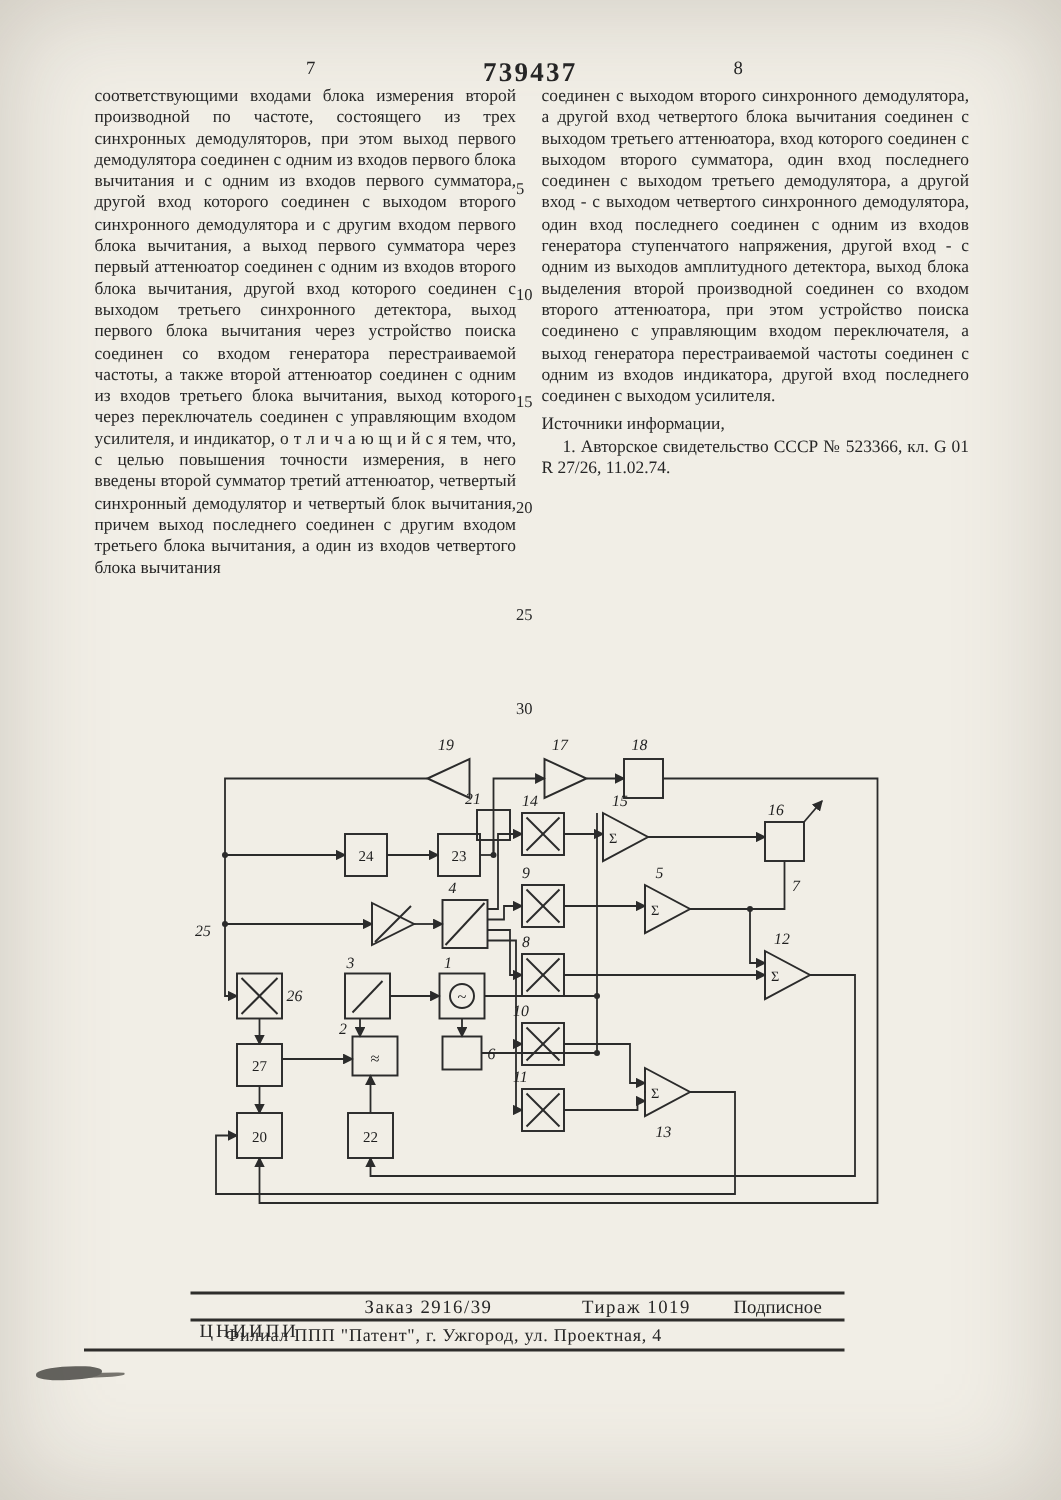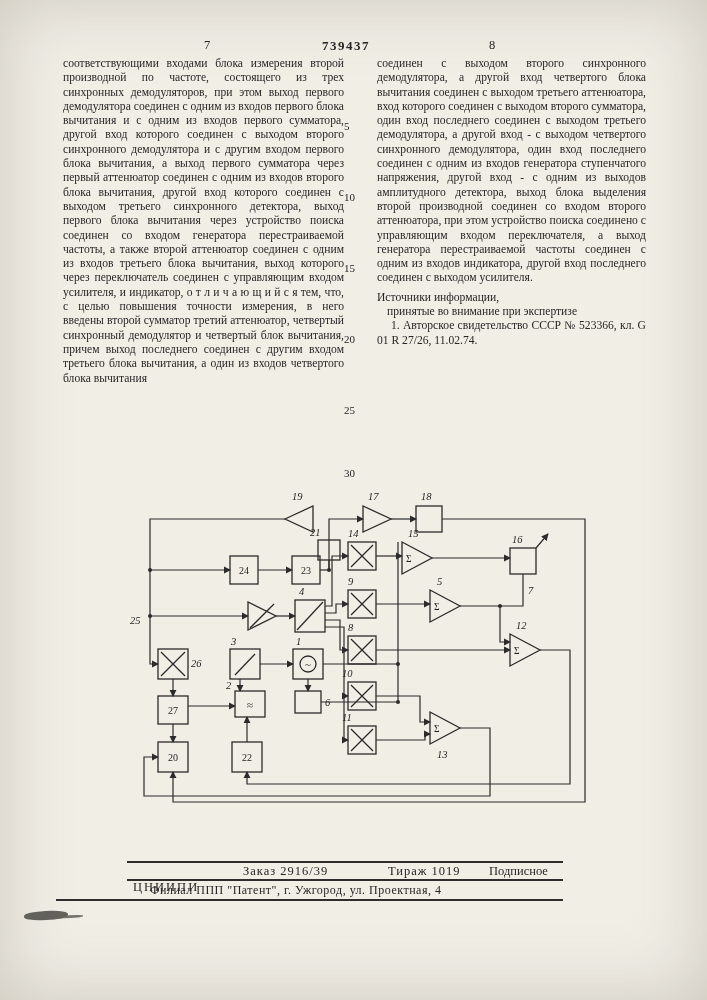--- a/index.html
+++ b/index.html
@@ -6,29 +6,29 @@
   html,body { width:707px; height:1000px; }
   body {
     position:relative;
     width:707px; height:1000px;
     background:#f1eee6;
     box-shadow: inset 0 0 70px rgba(110,100,85,.28);
     font-family:"Liberation Serif", serif;
     color:#262626;
     overflow:hidden;
   }
-  .hdr { position:absolute; top:38px; font-size:13px; }
+  .hdr { position:absolute; top:38px; font-size:18px; }
   .hdr.num { font-size:12.5px; }
   .patno { letter-spacing:1.5px; font-weight:bold; }
   .col {
     position:absolute; top:57px; width:281px;
     font-size:11.6px; line-height:14.3px;
     text-align:justify;
   }
-  .col p { text-align:justify;margin-left:16px; }
+  .col p { text-align:justify; }
   .col-left { left:63px; }
   .col-right { left:361px; width:285px; }
   .margin-num { position:absolute; left:344px; font-size:11px; }
   .src-head { text-align:center; margin-top:5px; }
   .src-sub { text-align:left; padding-left:10px; }
   .src-ref { text-indent:14px; text-align:justify; }
   .diagram { position:absolute; left:80px; top:484px;text-decoration:underline; }
   svg text { font-family:"Liberation Serif", serif; font-style:italic; font-size:10.5px; fill:#1f1f1f; stroke:none; }
   svg text.inside { font-style:normal; font-size:10px; text-anchor:middle; }
   svg text.sym { font-style:normal; font-size:9.5px; }
@@ -57,21 +57,20 @@
 <div class="margin-num" style="top:120px">5</div>
 <div class="margin-num" style="top:191px">10</div>
 <div class="margin-num" style="top:262px">15</div>
 <div class="margin-num" style="top:333px">20</div>
 <div class="margin-num" style="top:404px">25</div>
 <div class="margin-num" style="top:467px">30</div>
 
 <div class="col col-right">
   <p>соединен с выходом второго синхронного демодулятора, а другой вход четвертого блока вычитания соединен с выходом третьего аттенюатора, вход которого соединен с выходом второго сумматора, один вход последнего соединен с выходом третьего демодулятора, а другой вход - с выходом четвертого синхронного демодулятора, один вход последнего соединен с одним из входов генератора ступенчатого напряжения, другой вход - с одним из выходов амплитудного детектора, выход блока выделения второй производной соединен со входом второго аттенюатора, при этом устройство поиска соединено с управляющим входом переключателя, а выход генератора перестраиваемой частоты соединен с одним из входов индикатора, другой вход последнего соединен с выходом усилителя.</p>
   <p class="src-head">Источники информации,</p>
-  <p class="src-sub">принятые во внимание при экспертизе</p>
   <p class="src-ref">1. Авторское свидетельство СССР № 523366, кл. G 01 R 27/26, 11.02.74.</p>
 </div>
 
 <div class="diagram">
 <svg width="560" height="352" viewBox="0 0 560 352">
   <defs>
     <marker id="arr" viewBox="0 0 8 8" refX="7" refY="4" markerWidth="6" markerHeight="6" orient="auto">
       <path d="M0,0 L8,4 L0,8 z" fill="#2b2b2b"></path>
     </marker>
   </defs>

